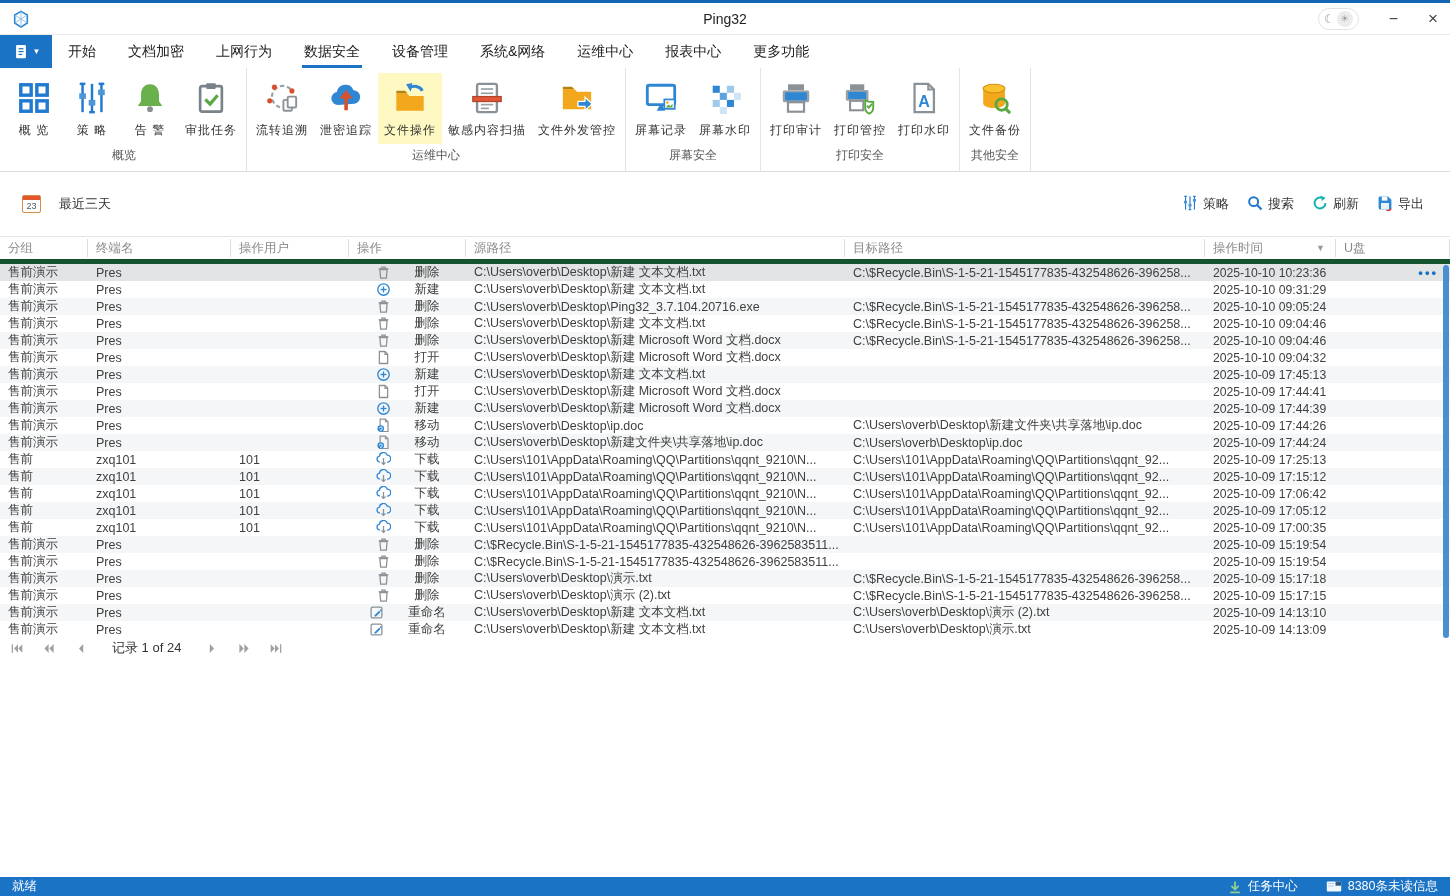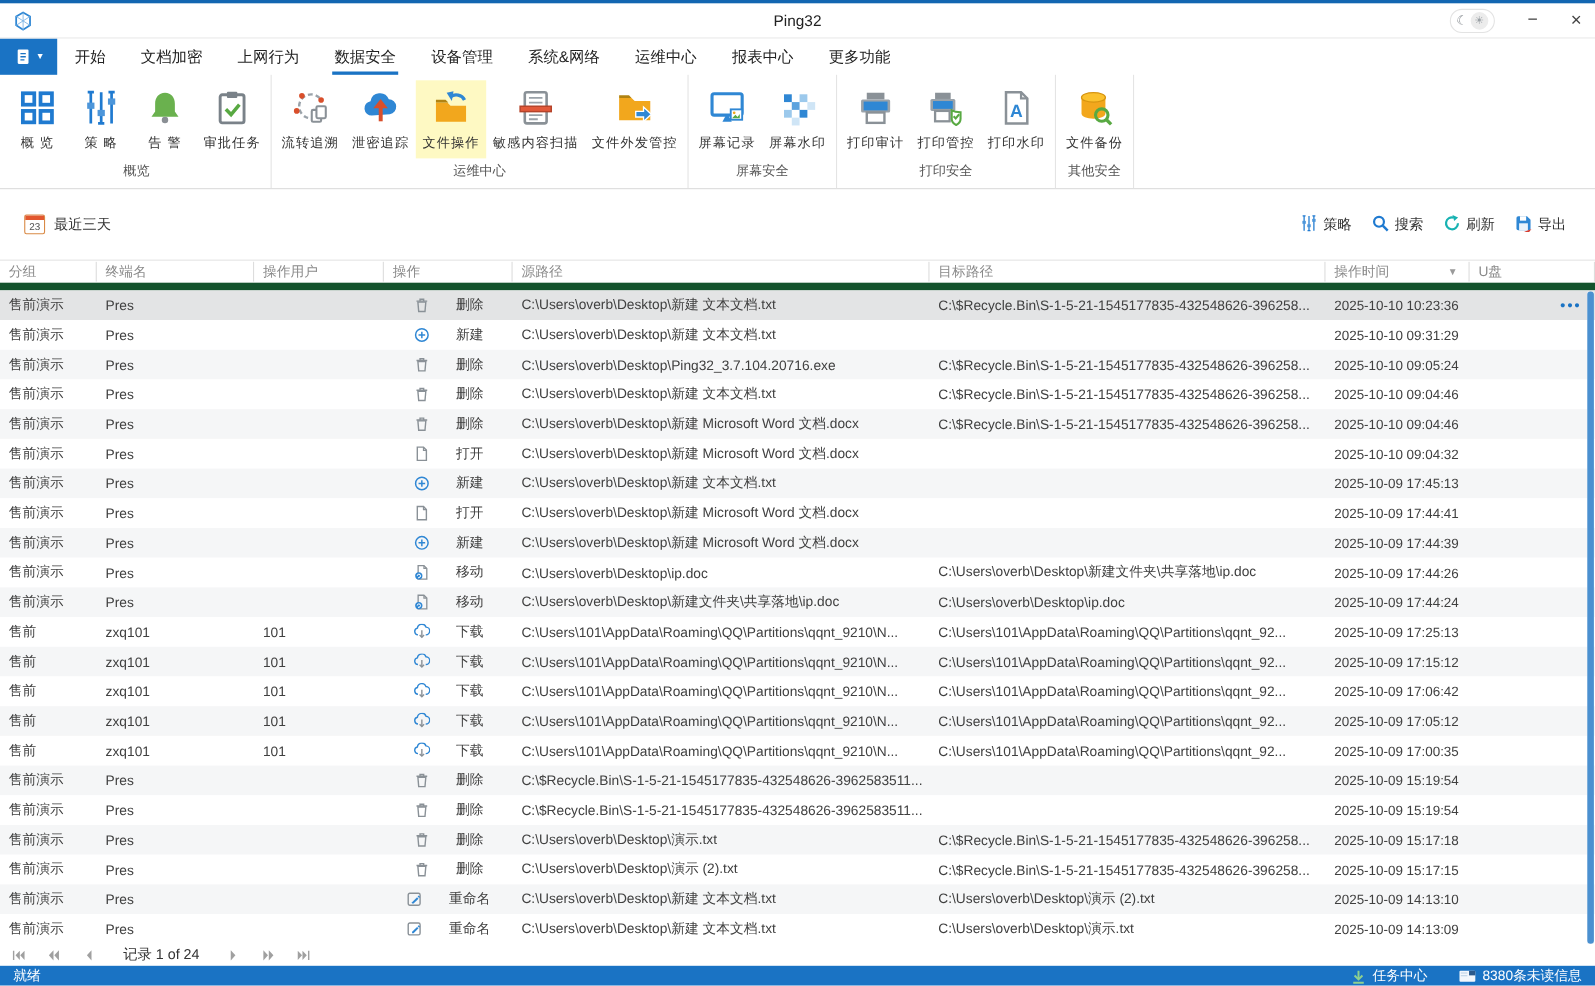--- a/index.html
+++ b/index.html
@@ -38,38 +38,38 @@
   .ritem { min-width:58px; display:flex; flex-direction:column; align-items:center; gap:7px;
            padding:8px 6px 5px; cursor:pointer; }
   .ritem.selected { background:#fef9c3; }
   .ritem .ic { width:34px; height:34px; }
   .rlabel { font-size:12px; color:#333; white-space:nowrap; letter-spacing:1px; }
   .rgroup-label { text-align:center; font-size:12px; color:#555; padding:3px 0 7px; }
 
   
   .filterbar { height:64px; flex:none; display:flex; align-items:center; justify-content:space-between;
                padding:0 26px 0 22px; }
-  .datefilter { display:flex; gap:8px; font-size:13px; color:#333; cursor:pointer; }
+  .datefilter { display:flex; gap:18px; font-size:13px; color:#333; cursor:pointer; }
   .cal { width:19px; height:18px; border:1px solid #d98a46; border-radius:2px; position:relative; background:#fff; flex:none; }
   .cal::before { content:""; position:absolute; top:0; left:0; right:0; height:4px; background:#e2572e; }
   .cal .day { position:absolute; left:0; right:0; bottom:0; top:4px; display:flex; align-items:center;
               justify-content:center; font-size:9px; color:#555; }
   .fb-actions { display:flex; align-items:center; gap:18px; }
   .fb-btn { display:flex; gap:5px; font-size:13px; color:#333; cursor:pointer; }
   .fb-btn .ic { width:16px; height:16px; }
 
   
   .tablewrap { position:relative; flex:none; }
   .gridcols { display:grid; grid-template-columns:88px 143px 118px 117px 379px 360px 131px 1fr; }
-  .thead { height:28px; align-items:center; border-top:1px solid #e4e4e4; border-bottom:7px solid #14532d;
+  .thead { height:28px; align-items:center; border-top:1px solid #e4e4e4; border-bottom:5px solid #14532d;
            color:#8a8a8a; font-size:12.5px; }
   .th { padding:0 8px; height:18px; display:flex; align-items:center; justify-content:space-between;
         border-right:1px solid #ddd; overflow:hidden; white-space:nowrap; cursor:default; }
   .th .fcaret { color:#9a9a9a; font-size:9px; margin-right:2px; }
-  .trow { height:27px; align-items:center; font-size:12.5px; color:#404040; background:#fff; cursor:default; }
+  .trow { height:17px; align-items:center; font-size:12.5px; color:#404040; background:#fff; cursor:default; }
   .trow.alt { background:#f5f6f7; }
   .trow.selected { background:#e3e4e5; }
   .cell { padding:0 8px; overflow:hidden; white-space:nowrap; }
   .cell-op { display:flex; align-items:center; gap:24px;justify-content:center; }
   .cell-op .ic { width:15px; height:15px; flex:none; }
   .cell-time { font-size:12.2px; }
   .cell-usb { display:flex; justify-content:flex-end; padding-right:12px; }
   .more-dots { color:#1a73c4; font-weight:bold; font-size:13px; letter-spacing:2px; cursor:pointer; line-height:1; }
   .vscroll { position:absolute; top:29px; right:1px; bottom:0; width:6px; background:#eef2f6; }
   .vscroll .thumb { position:absolute; top:0; left:0; right:0; height:100%; background:#4a90d0; border-radius:3px; cursor:pointer; }

